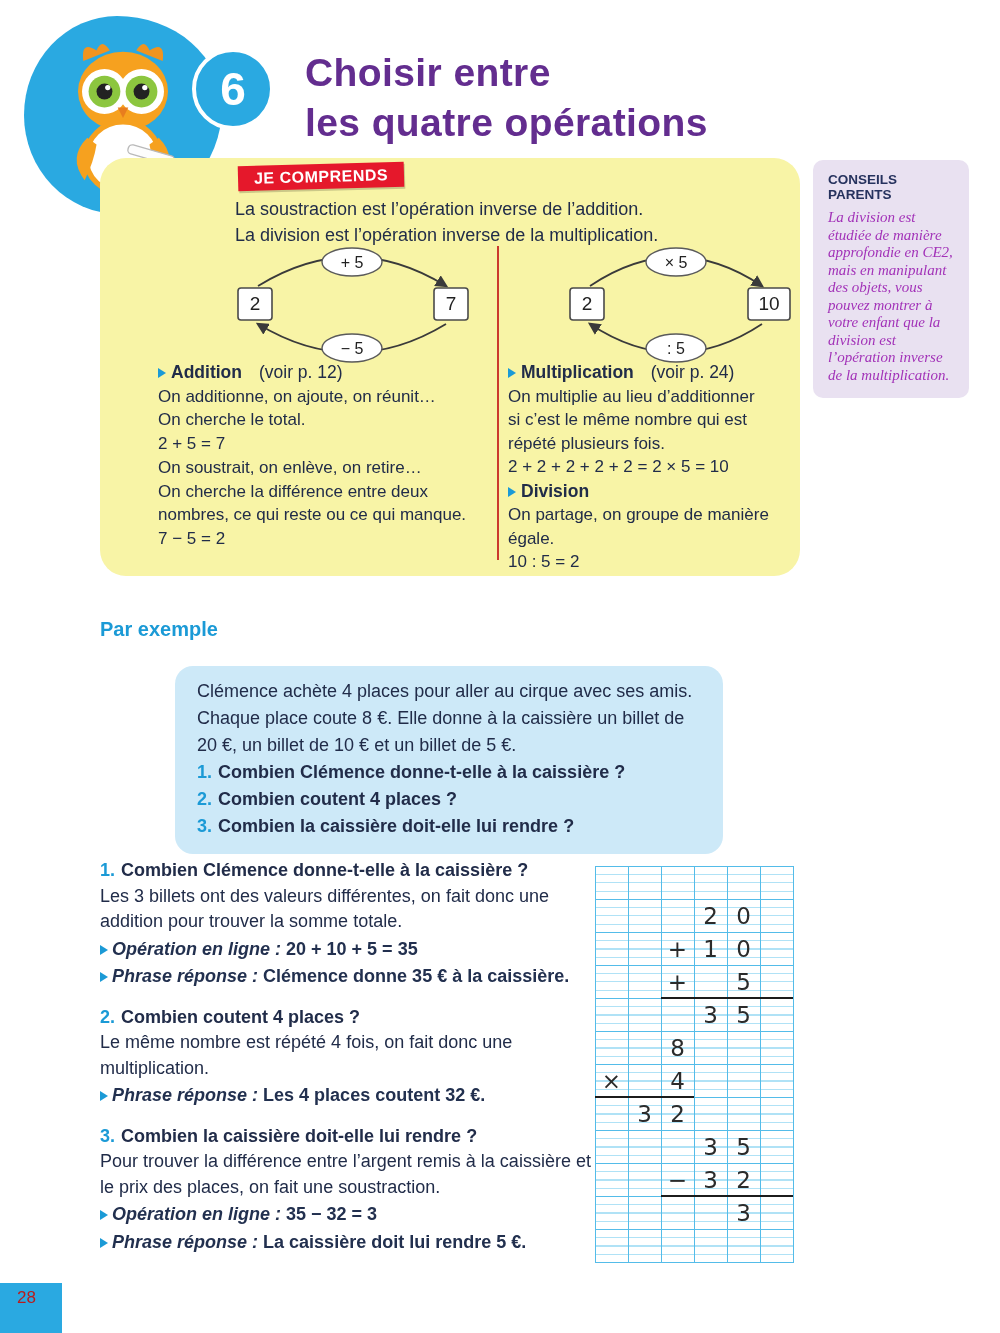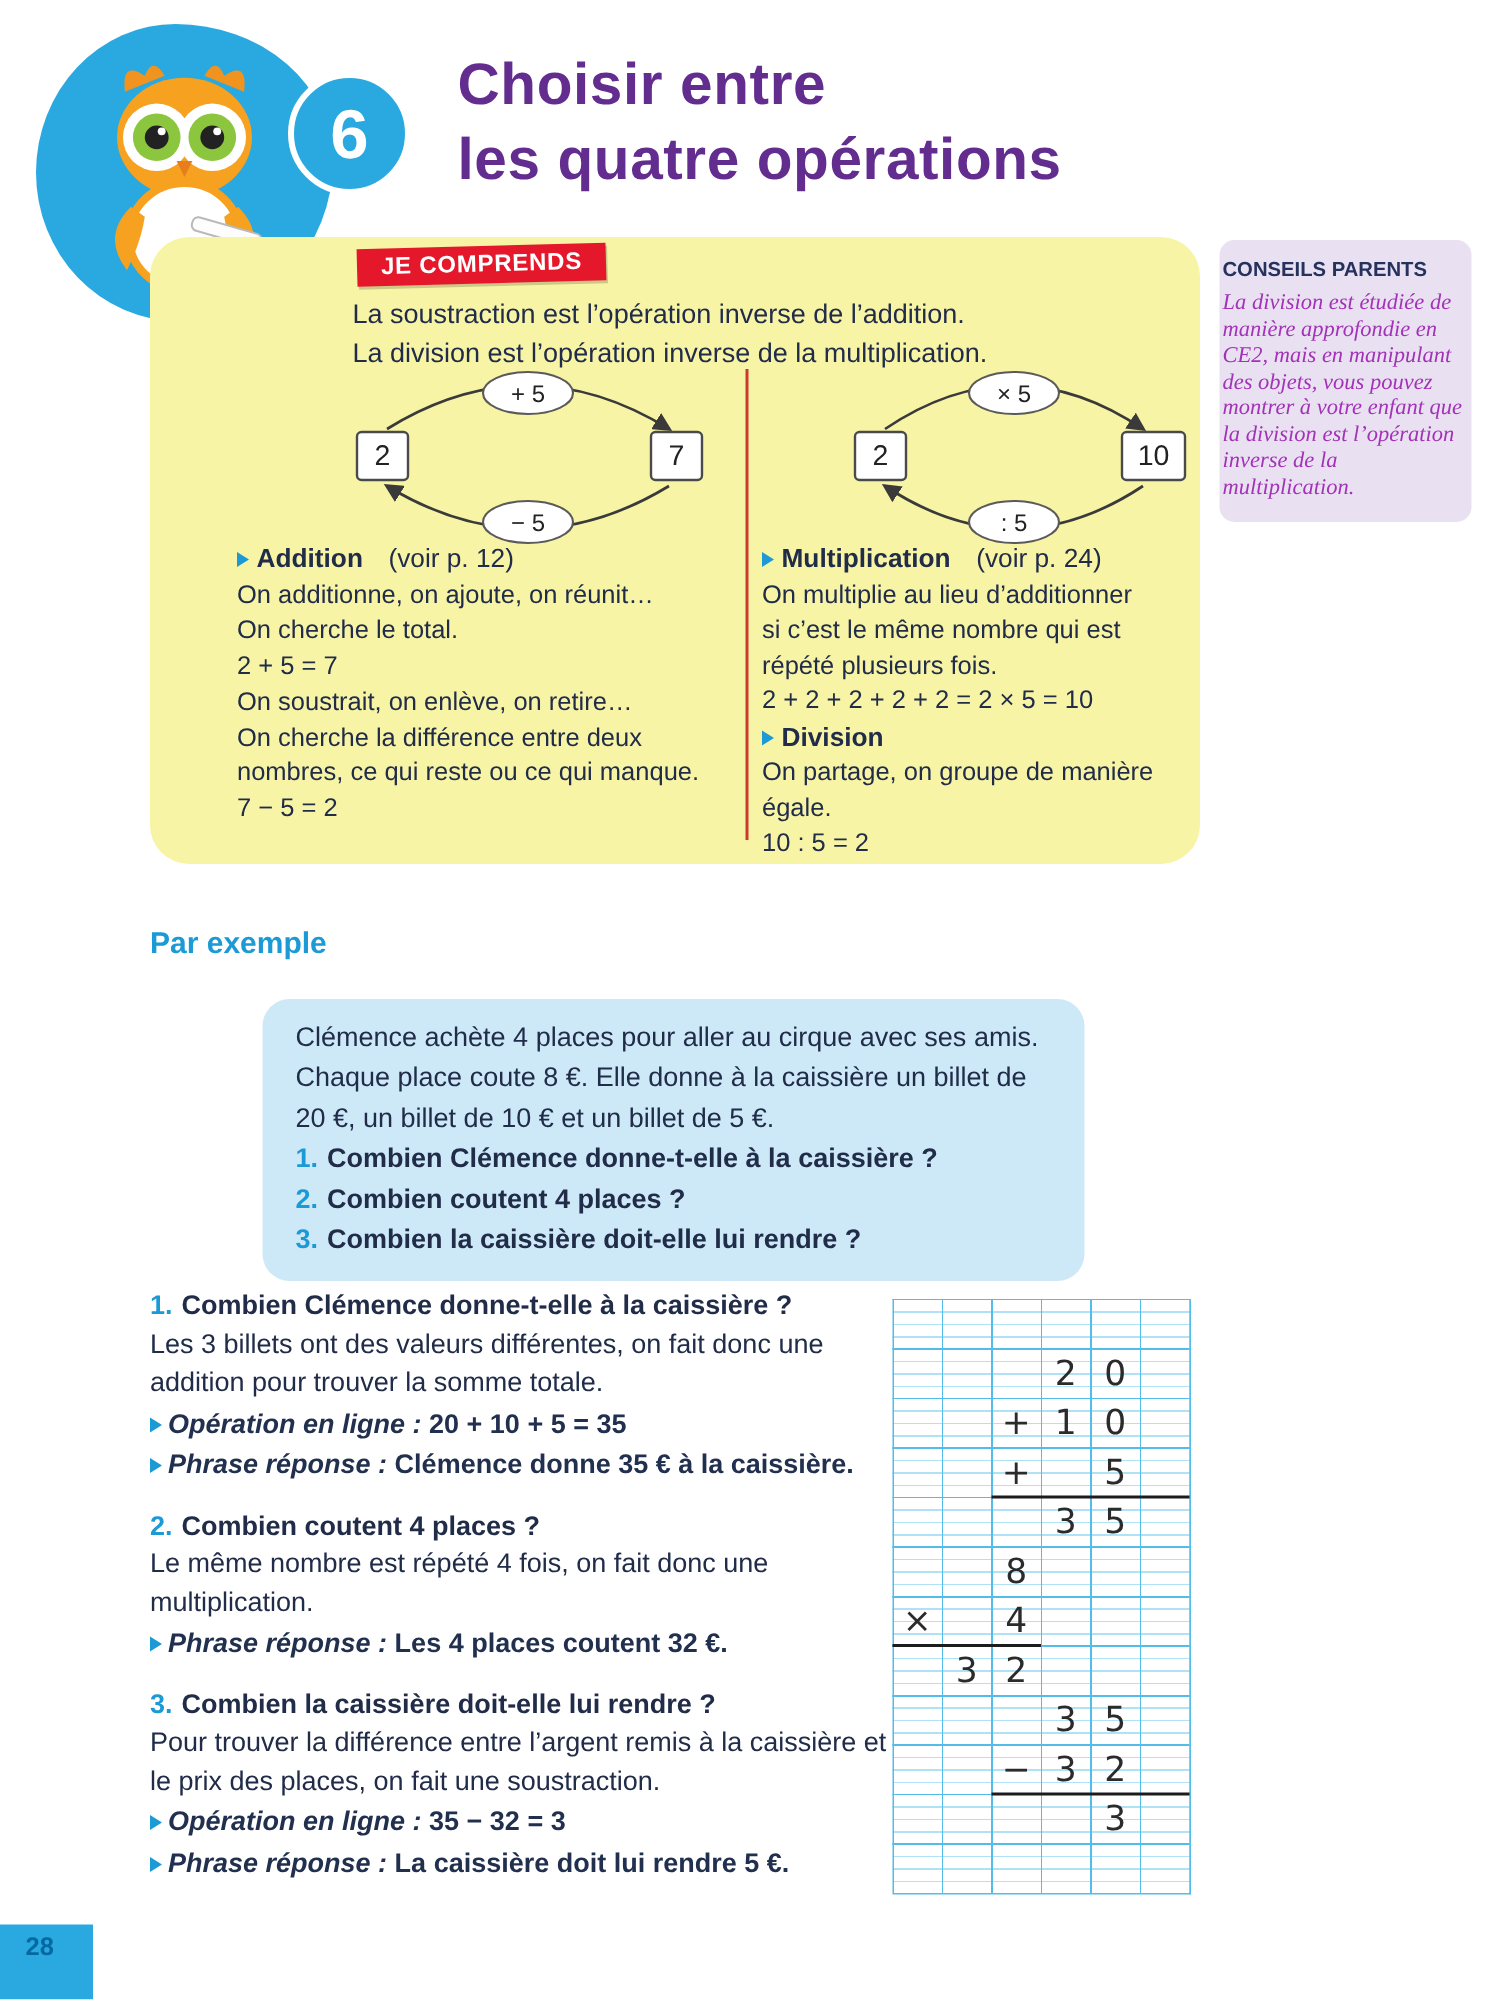--- a/index.html
+++ b/index.html
@@ -21,21 +21,21 @@
   }
   .blob svg { position: absolute; left: 16px; top: 16px; width: 166px; height: 172px; }
 
   .lesson-badge {
     position: absolute; left: 192px; top: 48px; width: 82px; height: 82px;
     border-radius: 50%; background: #2aa9e1; border: 4px solid #ffffff;
     display: flex; align-items: center; justify-content: center;
     color: #ffffff; font-size: 46px; font-weight: bold;
   }
   .page-title {
-    position: absolute; left: 305px; top: 32px;
+    position: absolute; left: 305px; top: 48px;
     font-size: 39px; line-height: 50px; font-weight: bold;
     color: #632d8f; white-space: pre-line; letter-spacing: 0.4px;
   }
 
   
   .yellow-panel {
     position: absolute; left: 100px; top: 158px; width: 700px; height: 418px;
     background: #f8f4a6; border-radius: 26px;
   }
   .red-tag {
@@ -68,22 +68,22 @@
   .sec-body { white-space: pre-line; margin-bottom: 1px; }
   .tri {
     display: inline-block; width: 0; height: 0;
     border-left: 8px solid #1b9ad6;
     border-top: 5px solid transparent; border-bottom: 5px solid transparent;
     margin-right: 5px;
   }
 
   
   .conseils {
-    position: absolute; left: 813px; top: 160px; width: 168px;
-    background: #e9e1f1; border-radius: 10px; padding: 12px 2px 14px;
+    position: absolute; left: 813px; top: 160px; width: 156px;
+    background: #e9e1f1; border-radius: 10px; padding: 12px 15px 14px;
   }
   .conseils-title { font-size: 13.5px; font-weight: bold; color: #26325e; }
   .conseils-text {
     margin-top: 7px;
     font-family: "Liberation Serif", "DejaVu Serif", serif;
     font-style: italic; font-size: 15px; line-height: 17.5px; color: #a232b8;
   }
 
   
   .par-exemple {
@@ -121,21 +121,21 @@
   }
   .gcell {
     position: absolute; width: 33px; height: 33px;
     display: flex; align-items: center; justify-content: center;
     font-size: 23px; color: #2b2b2b; font-family: "DejaVu Sans", sans-serif;
   }
   .grule { position: absolute; height: 2px; background: #1c1c1c; }
 
   
   .page-tab { position: absolute; left: 0; top: 1283px; width: 62px; height: 50px; background: #2aa9e1; }
-  .page-num { position: absolute; left: 17px; top: 1288px; font-size: 17px; font-weight: bold; color: #0369a1; }
+  .page-num { position: absolute; left: 17px; top: 1288px; font-size: 17px; font-weight: normal; color: #b91c1c; }
 </style>
 </head>
 <body>
 
 <div class="page">
 
   <div class="blob">
     <svg viewBox="0 0 120 130">
       <path d="M30 22 Q28 6 40 14 Q44 4 50 14 Z" fill="#f0941f"></path>
       <path d="M70 14 Q76 4 80 14 Q92 6 90 22 Z" fill="#f0941f"></path>

